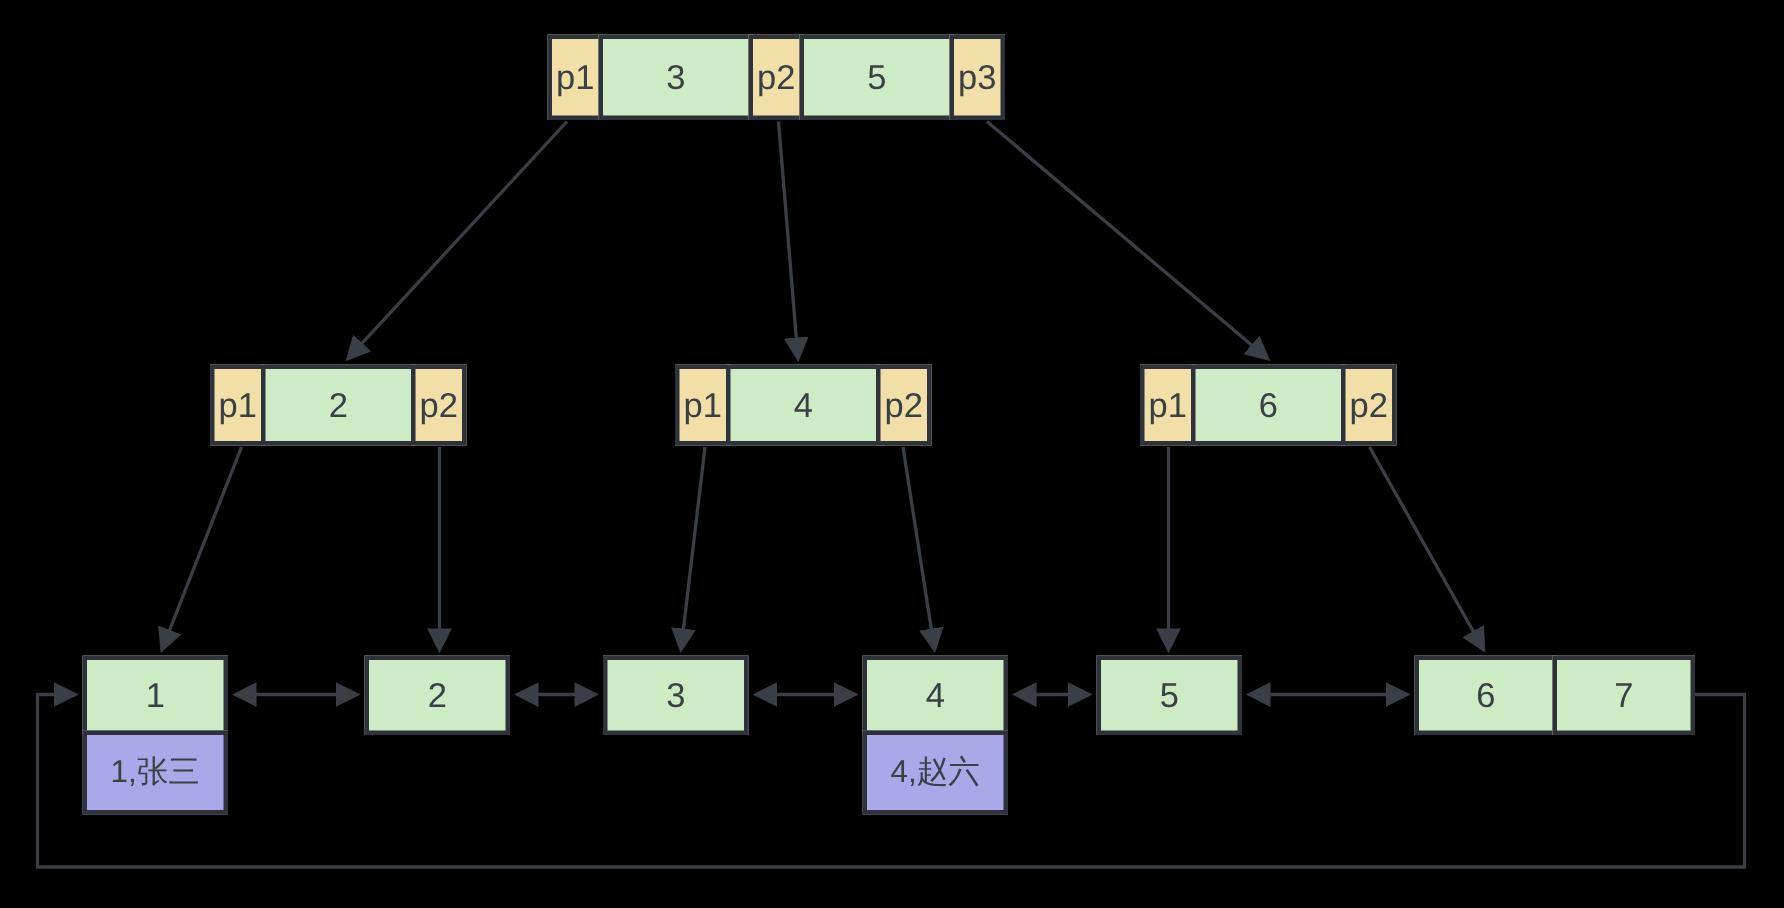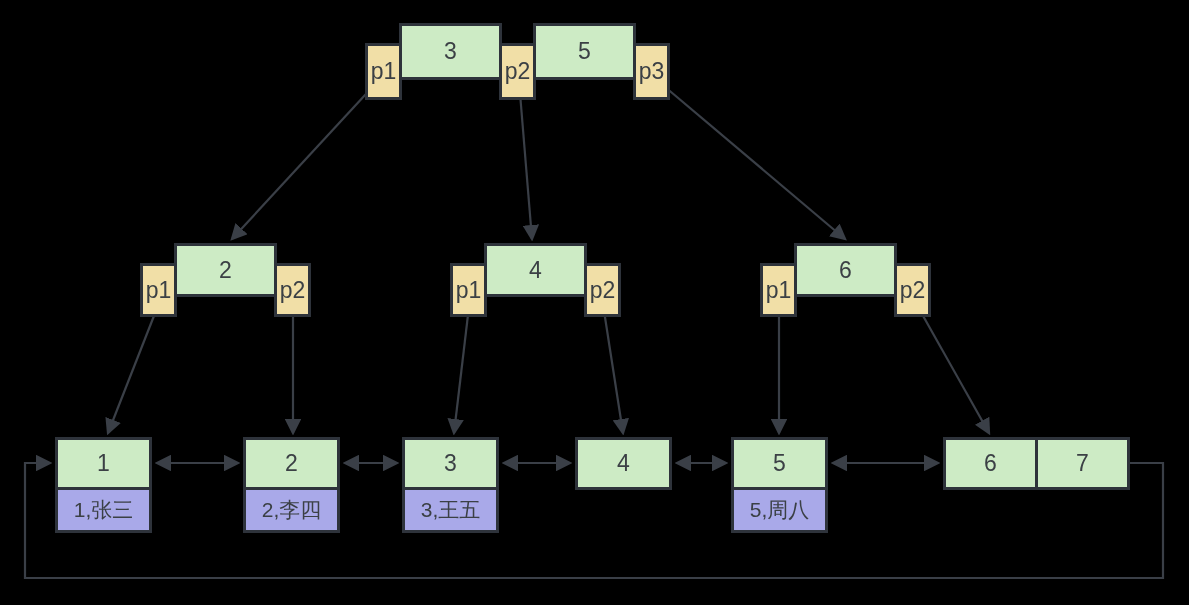--- a/index.html
+++ b/index.html
@@ -8,35 +8,35 @@
     font-family:"Liberation Sans","DejaVu Sans",sans-serif;color:#3b4045;
     overflow:hidden;
   }
   #edges{position:absolute;left:0;top:0;width:1189px;height:605px;pointer-events:none;}
   .node{position:absolute;display:flex;}
   .cell{
     display:flex;align-items:center;justify-content:center;
     box-sizing:border-box;border:3px solid #2e333b;font-size:23px;
   }
   .cell + .cell{margin-left:-3px;}
-  .pointer-cell{background:#f1dfa7;width:37px;margin-top:20px;}
+  .pointer-cell{background:#f1dfa7;width:37px;}
   .key-cell{background:#cdebc5;width:103px;}
   .root-cell{height:57px;}
   .int-cell{height:54px;}
   .leaf{position:absolute;display:flex;}
   .leaf-col{display:flex;flex-direction:column;width:97px;}
   .leaf-col + .leaf-col{margin-left:-3px;}
   .leaf-col.narrow{width:95px;}
   .leaf-key{
     height:53px;background:#cdebc5;border:3px solid #2e333b;
     display:flex;align-items:center;justify-content:center;
     font-size:23px;box-sizing:border-box;
   }
   .leaf-val{
-    height:46px;margin-top:-3px;background:#a9a9e9;border:3px solid #2e333b;
+    height:56px;margin-top:-3px;background:#a9a9e9;border:3px solid #2e333b;
     display:flex;align-items:center;justify-content:center;
     font-size:21px;box-sizing:border-box;text-align:center;line-height:1.12;
     padding:0 2px;
   }
 </style>
 </head>
 <body>
 
 <div id="stage">
 
@@ -98,41 +98,39 @@
   <div class="leaf" style="left:55px;top:437px;">
     <div class="leaf-col">
       <div class="leaf-key">1</div>
       <div class="leaf-val">1,张三</div>
     </div>
   </div>
 
   <div class="leaf" style="left:243px;top:437px;">
     <div class="leaf-col">
       <div class="leaf-key">2</div>
-      <div class="leaf-val">2,李四</div>
     </div>
   </div>
 
   <div class="leaf" style="left:402px;top:437px;">
     <div class="leaf-col">
       <div class="leaf-key">3</div>
-      <div class="leaf-val">3,王五</div>
     </div>
   </div>
 
   <div class="leaf" style="left:575px;top:437px;">
     <div class="leaf-col">
       <div class="leaf-key">4</div>
+      <div class="leaf-val">4,赵六</div>
     </div>
   </div>
 
   <div class="leaf" style="left:731px;top:437px;">
     <div class="leaf-col">
       <div class="leaf-key">5</div>
-      <div class="leaf-val">5,周八</div>
     </div>
   </div>
 
   <div class="leaf" style="left:943px;top:437px;">
     <div class="leaf-col narrow">
       <div class="leaf-key">6</div>
     </div>
     <div class="leaf-col narrow">
       <div class="leaf-key">7</div>
     </div>

